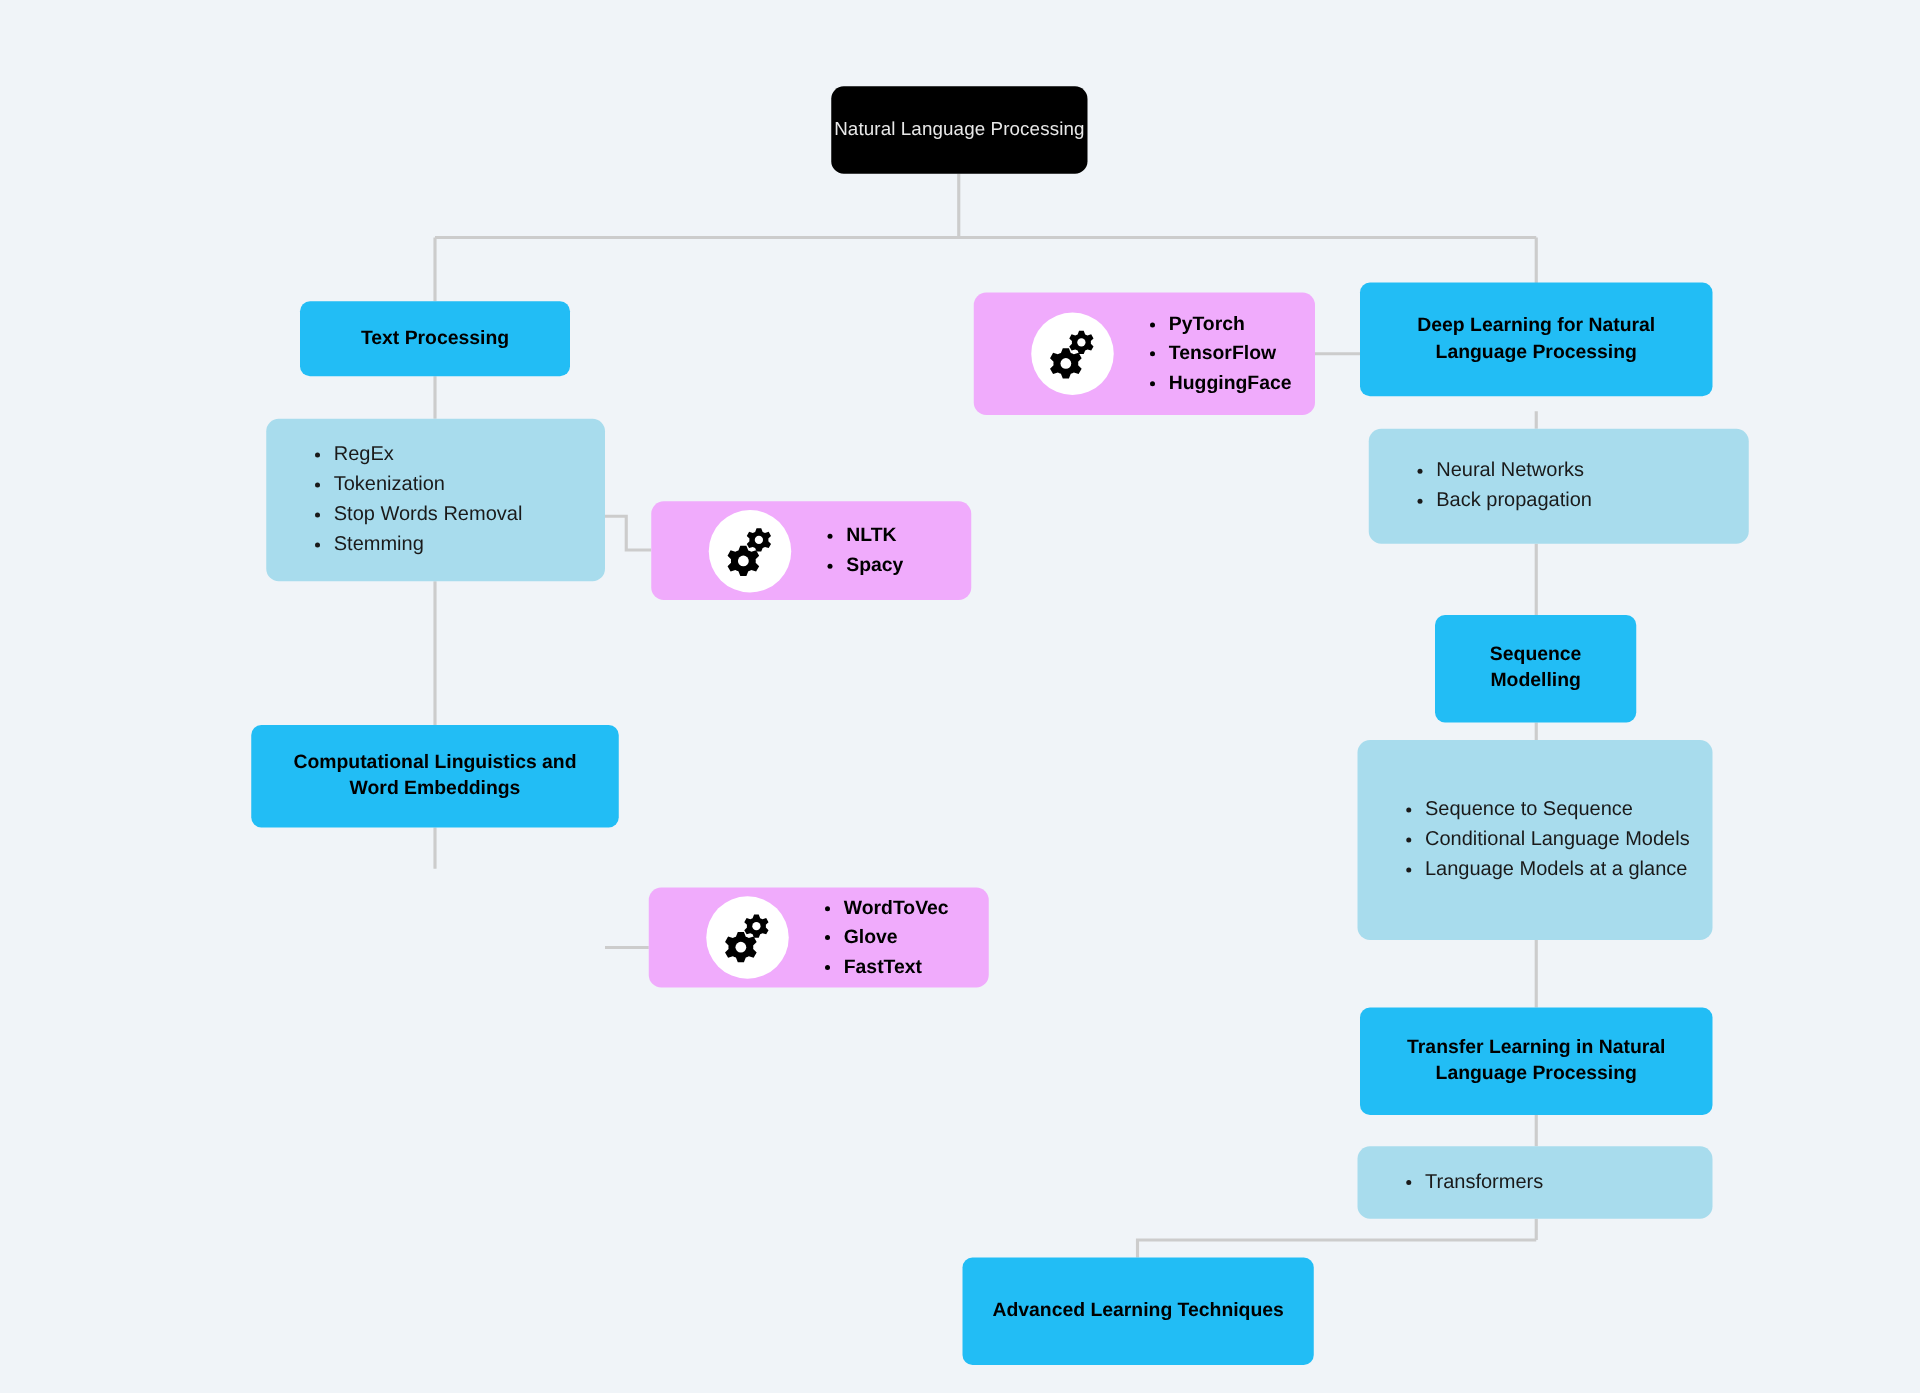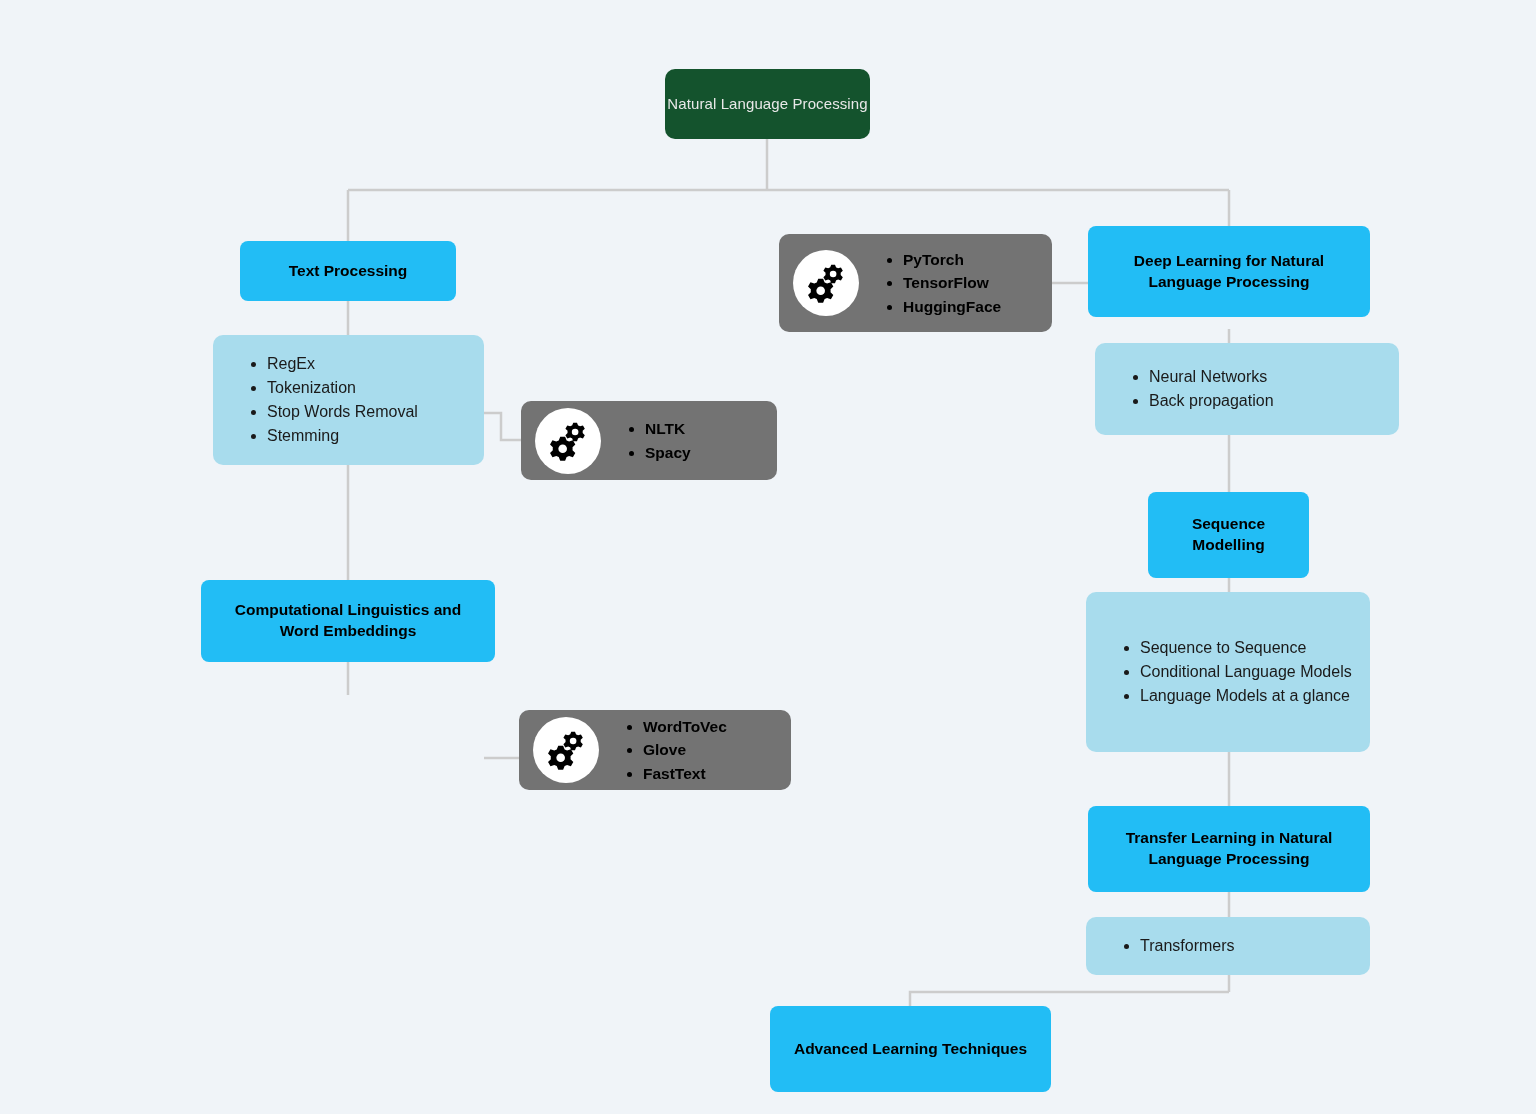--- a/index.html
+++ b/index.html
@@ -9,43 +9,43 @@
     font-family:"Liberation Sans", sans-serif;
     overflow:hidden;
     position:relative;
   }
   #canvas{position:absolute;left:0;top:0;width:1536px;height:1114px;}
   svg.links{position:absolute;left:0;top:0;width:1536px;height:1114px;}
   .node{position:absolute;box-sizing:border-box;}
 
   
   .root{
-    background:#14532d;color:#e8e8e8;border-radius:10px;
+    background:#000000;color:#e8e8e8;border-radius:10px;
     display:flex;align-items:center;justify-content:center;text-align:center;
     font-size:15px;line-height:1.35;font-weight:400;letter-spacing:.1px;
   }
   
   .topic{
     background:#22bdf5;color:#000;border-radius:8px;
     display:flex;align-items:center;justify-content:center;text-align:center;
     font-size:15.5px;font-weight:bold;line-height:1.35;
   }
   
   .content{
     background:#a8dced;border-radius:10px;
     display:flex;align-items:center;
     color:#1a1a1a;font-size:16px;line-height:1.5;
   }
   .content ul{margin:0;padding:0 14px 0 54px;list-style:disc;}
   .content ul li{margin:0;padding:0;}
 
   
   .tools{
-    background:#737373;border-radius:10px;
-    display:flex;align-items:center;
+    background:#f0abfc;border-radius:10px;
+    display:flex;align-items:center;padding-left:32px;
   }
   .tools .circle{
     width:66px;height:66px;border-radius:50%;background:#fff;
     margin-left:14px;flex:0 0 auto;
     display:flex;align-items:center;justify-content:center;
   }
   .tools ul{
     margin:0;padding:0 14px 0 44px;list-style:disc;
     color:#000;font-size:15.5px;font-weight:bold;line-height:1.52;
   }

